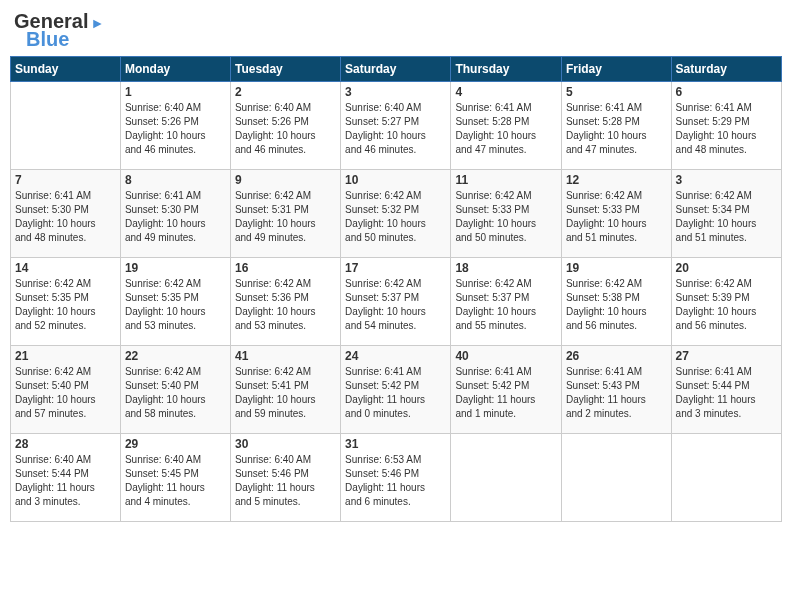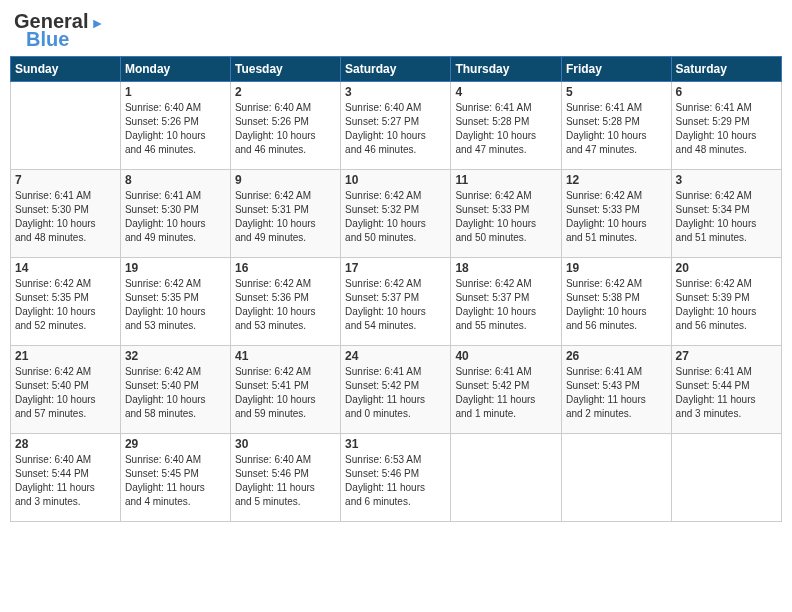--- a/index.html
+++ b/index.html
@@ -253,21 +253,21 @@
       </tr>
       <tr class="row-even">
         <td>
           <span class="day-num">21</span>
           <div class="day-info" style="white-space: pre-line;">Sunrise: 6:42 AM
 Sunset: 5:40 PM
 Daylight: 10 hours
 and 57 minutes.</div>
         </td>
         <td>
-          <span class="day-num">32</span>
+          <span class="day-num">22</span>
           <div class="day-info" style="white-space: pre-line;">Sunrise: 6:42 AM
 Sunset: 5:40 PM
 Daylight: 10 hours
 and 58 minutes.</div>
         </td>
         <td>
           <span class="day-num">41</span>
           <div class="day-info" style="white-space: pre-line;">Sunrise: 6:42 AM
 Sunset: 5:41 PM
 Daylight: 10 hours

